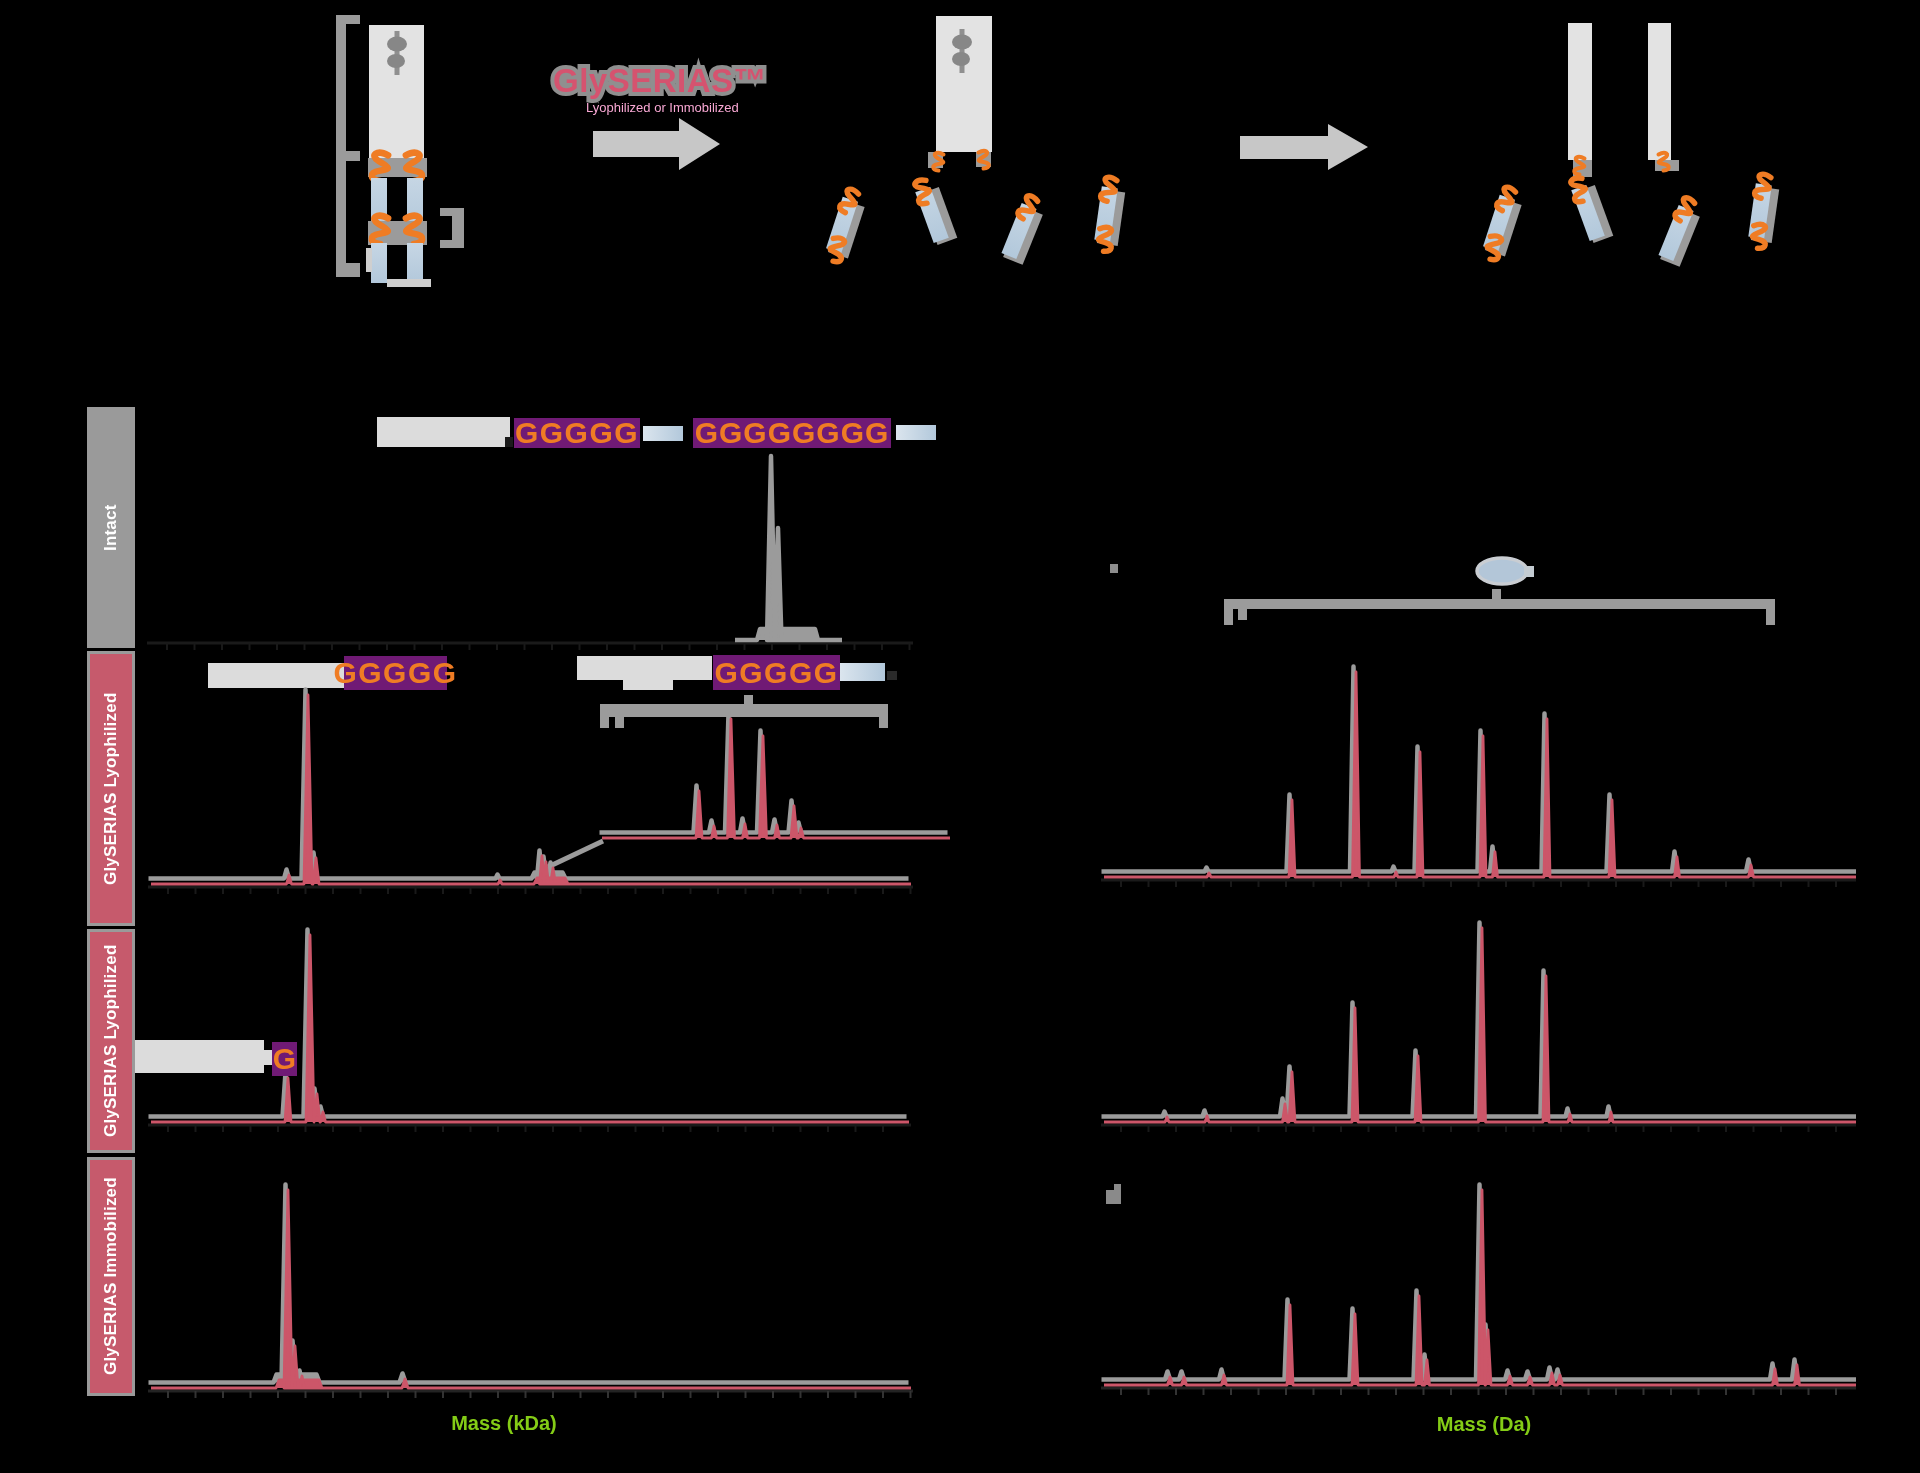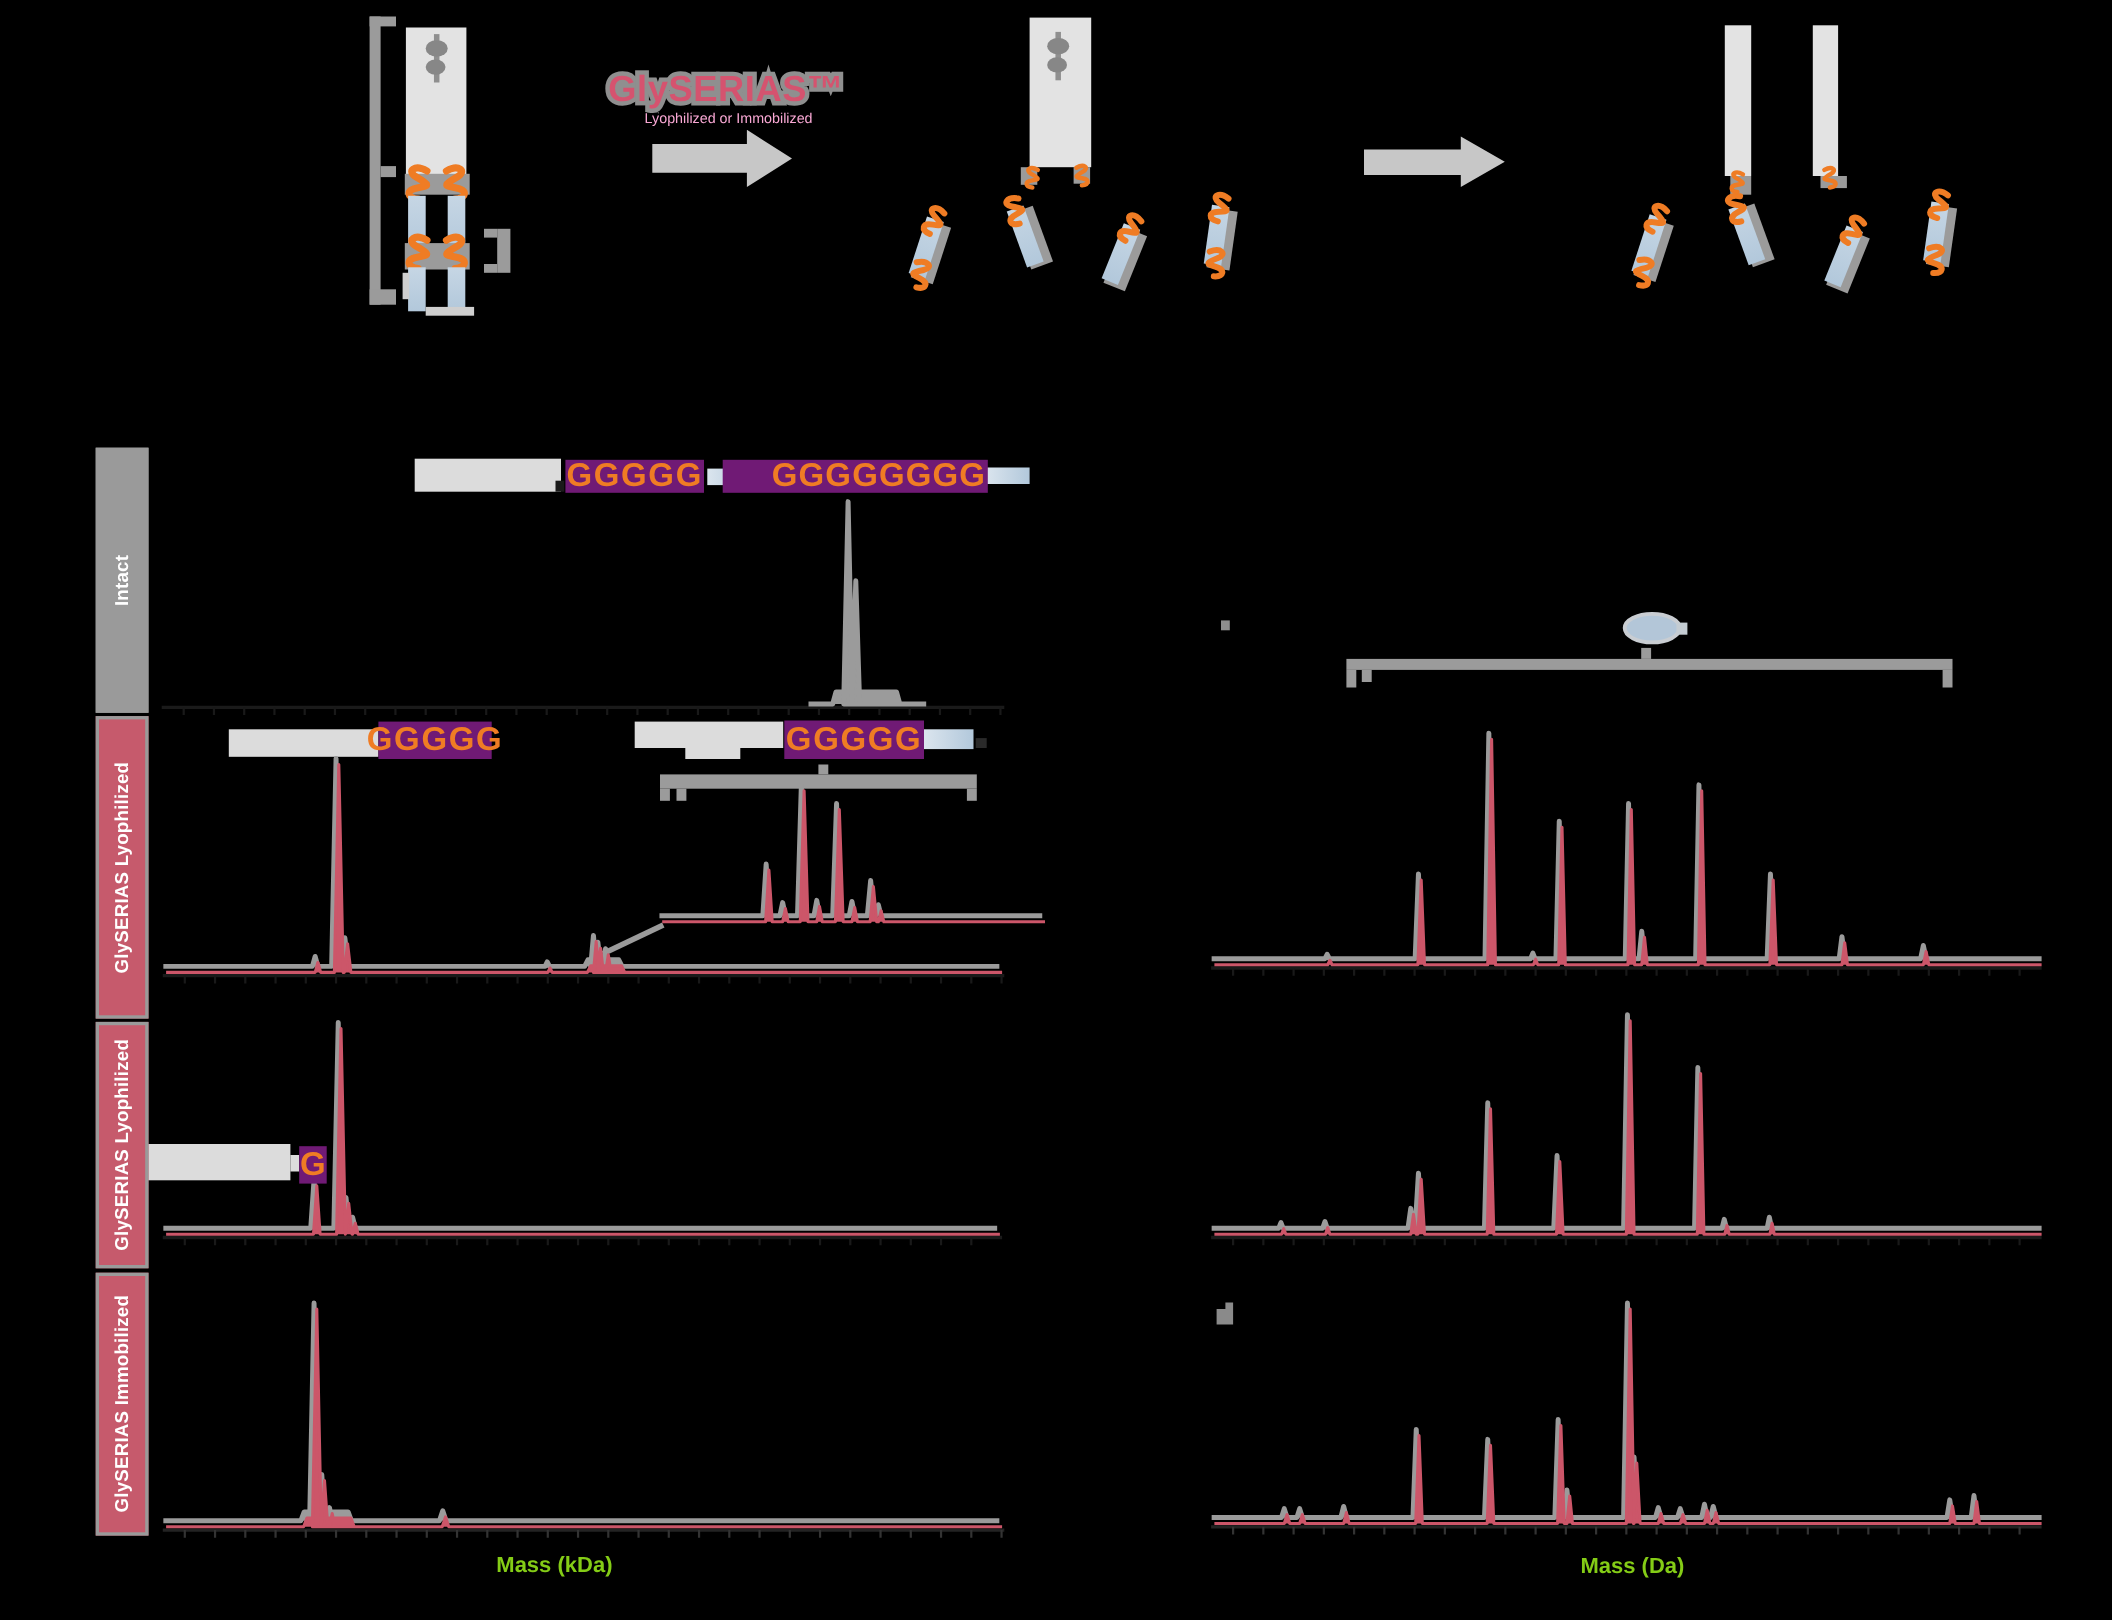--- a/index.html
+++ b/index.html
@@ -222,20 +222,20 @@
   <div class="abs logotxt logo-halo" style="left:553px;top:62px;">GlySERIAS™</div>
   <div class="abs logotxt logo-fill" style="left:553px;top:62px;">GlySERIAS™</div>
   <div class="abs darktxt" style="left:586px;top:100px;width:150px;text-align:center;font-size:13px;font-weight:normal;color:#f9a8d4;">Lyophilized or Immobilized</div>
 
   <div class="abs rowlabel gray" style="left:87px;top:407px;width:48px;height:241px;">Intact</div>
   <div class="abs rowlabel pink" style="left:87px;top:651px;width:48px;height:275px;">GlySERIAS Lyophilized</div>
   <div class="abs rowlabel pink" style="left:87px;top:929px;width:48px;height:224px;">GlySERIAS Lyophilized</div>
   <div class="abs rowlabel pink" style="left:87px;top:1157px;width:48px;height:239px;">GlySERIAS Immobilized</div>
 
   <div class="abs gband" style="left:514px;top:418px;width:126px;height:30px;letter-spacing:1.5px;">GGGGG</div>
-  <div class="abs gband" style="left:657px;top:418px;width:198px;height:30px;letter-spacing:1px;padding-left:43px;">GGGGGGGG</div>
+  <div class="abs gband" style="left:693px;top:418px;width:198px;height:30px;letter-spacing:1px;">GGGGGGGG</div>
   <div class="abs gband" style="left:344px;top:656px;width:103px;height:34px;letter-spacing:1.5px;">GGGGG</div>
   <div class="abs gband" style="left:713px;top:655px;width:127px;height:35px;letter-spacing:1.5px;">GGGGG</div>
   <div class="abs gband" style="left:272px;top:1042px;width:25px;height:34px;">G</div>
 
   <div class="abs darktxt" style="left:404px;top:1412px;width:200px;text-align:center;font-size:20px;">Mass (kDa)</div>
   <div class="abs darktxt" style="left:1384px;top:1413px;width:200px;text-align:center;font-size:20px;">Mass (Da)</div>
 </div>
 
 </body></html>

